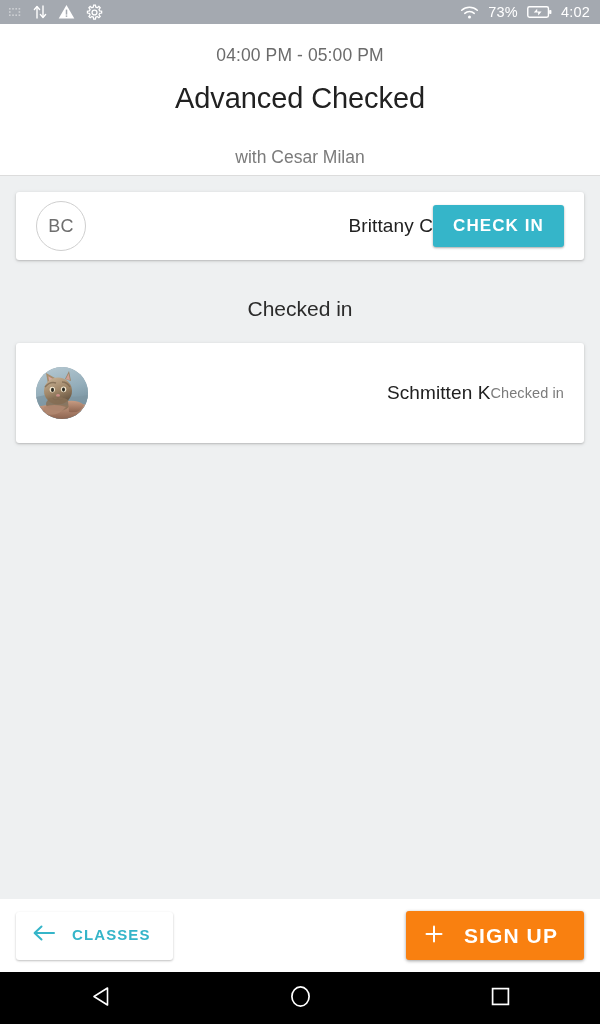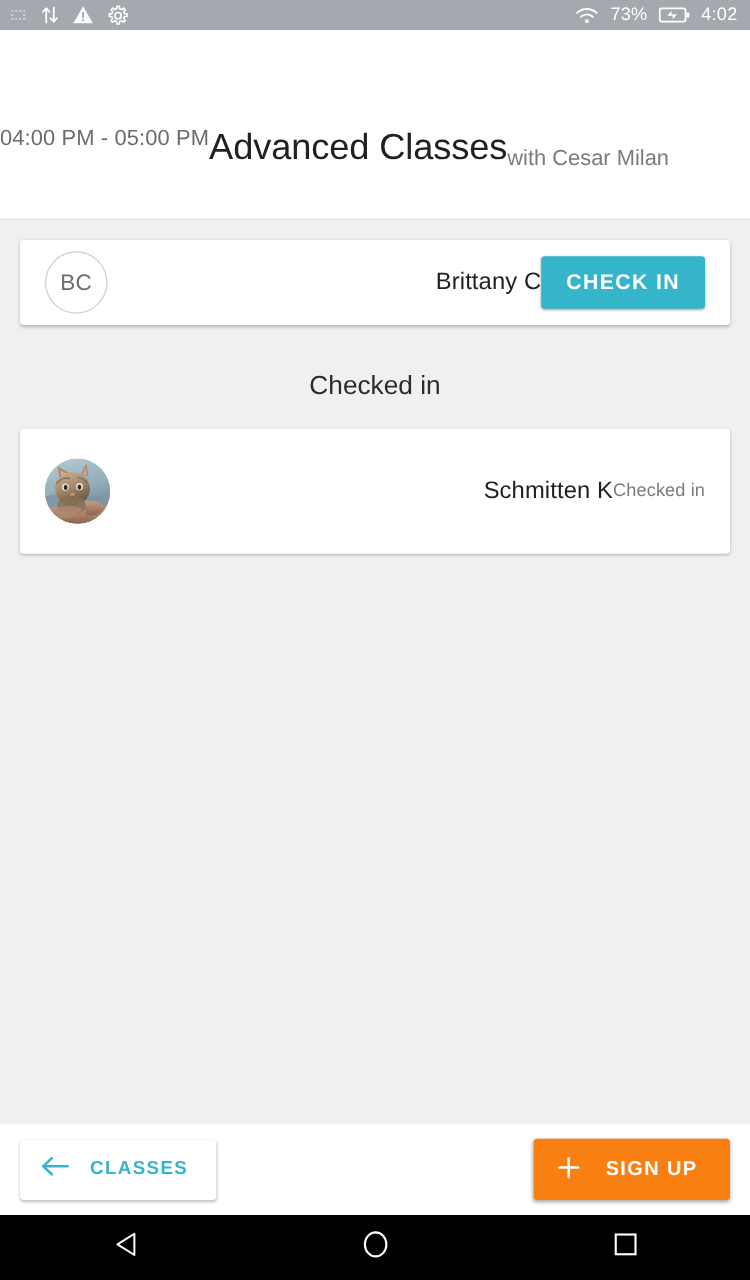--- a/index.html
+++ b/index.html
@@ -55,20 +55,21 @@
     line-height: 1;
   }
   .dots-icon { opacity: 0.45; }
 
   
   .header {
     flex: 0 0 152px;
     background: #ffffff;
     border-bottom: 1px solid #dcdcdc;
     display: flex;
+    flex-direction: column;
     align-items: center;
     padding-top: 21px;
   }
   .header-time {
     font-size: 17.5px;
     color: #6b6b6b;
     letter-spacing: 0.1px;
   }
   .header-title {
     font-size: 29px;
@@ -200,21 +201,21 @@
     height: 49px;
     padding: 0 26px 0 18px;
     display: flex;
     align-items: center;
     gap: 20px;
     cursor: pointer;
     box-shadow: 0 1px 3px rgba(0,0,0,0.26), 0 1px 4px rgba(0,0,0,0.14);
     font-family: "Liberation Sans", sans-serif;
   }
   .signup-label {
-    font-size: 16px;
+    font-size: 21px;
     font-weight: bold;
     color: #ffffff;
     letter-spacing: 1.1px;
   }
 
   
   .nav-bar {
     flex: 0 0 52px;
     background: #000000;
     display: flex;
@@ -300,21 +301,21 @@
           <rect x="23" y="5" width="2.4" height="4" rx="0.8" fill="#ffffff"></rect>
           <path d="M7 7.6 L10.6 3.6 L10.6 6.6 L15.2 6.6 L11.6 10.6 L11.6 7.6 Z" fill="#ffffff"></path>
         </svg>
       </span>
       <span class="sb-text">4:02</span>
     </div>
   </div>
 
   <div class="header">
     <div class="header-time">04:00 PM - 05:00 PM</div>
-    <div class="header-title">Advanced Classes</div>
+    <div class="header-title">Advanced Checked</div>
     <div class="header-sub">with Cesar Milan</div>
   </div>
 
   <div class="content">
 
     <div class="card card-pending">
       <div class="avatar-initials">
         <span>BC</span>
       </div>
       <div class="person-name">Brittany C</div>

